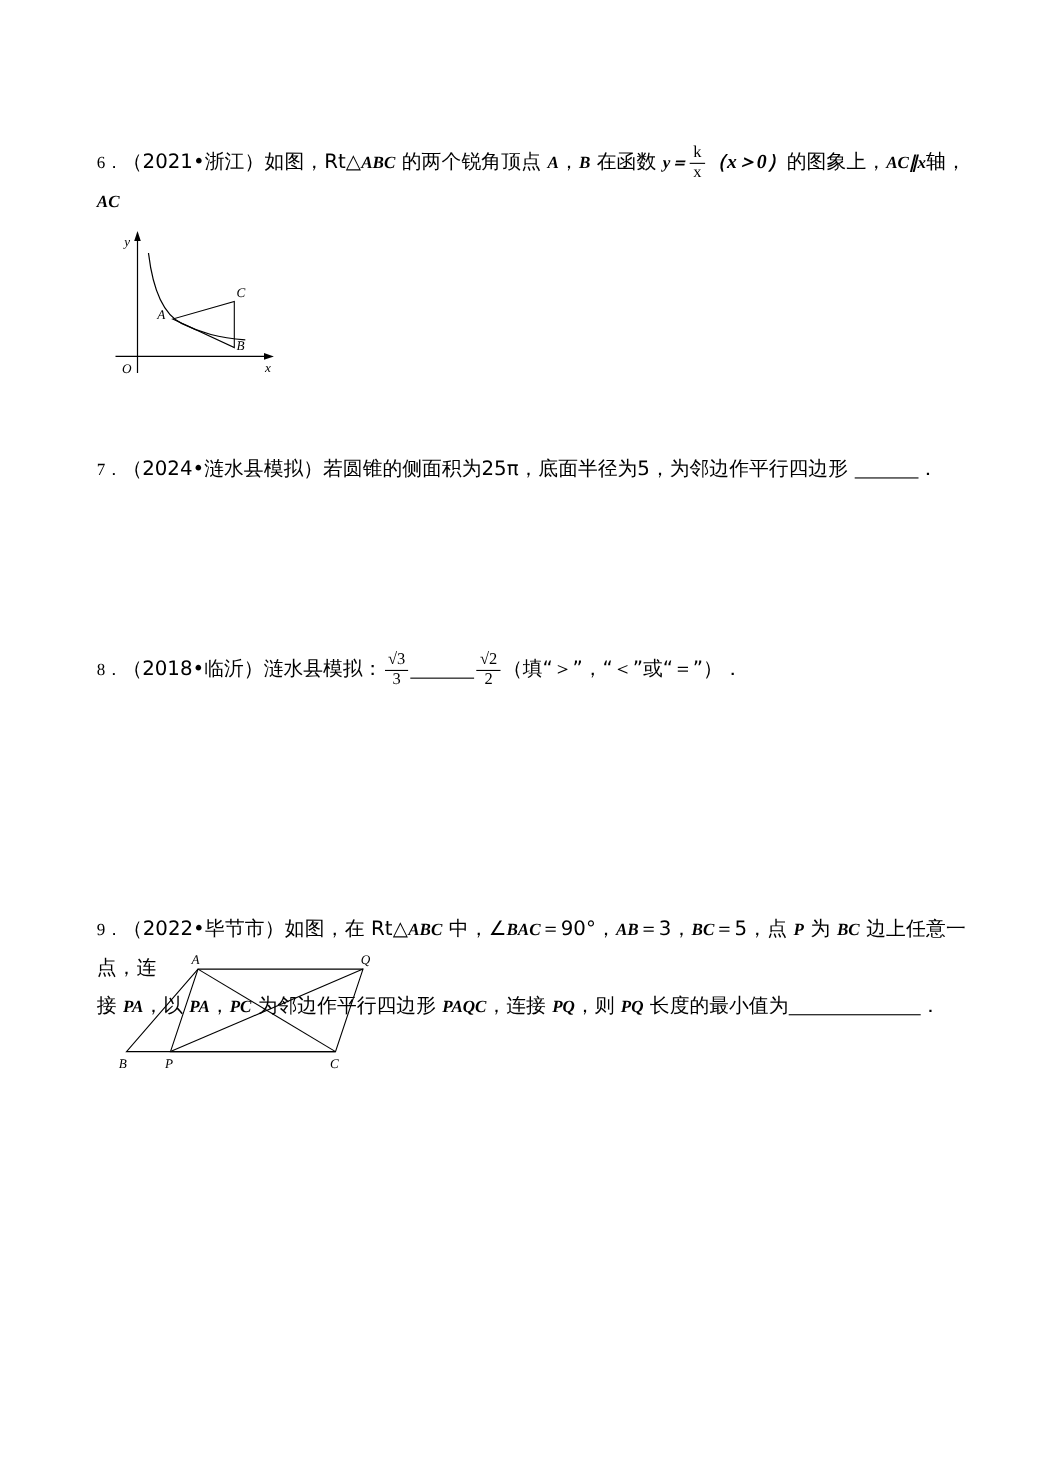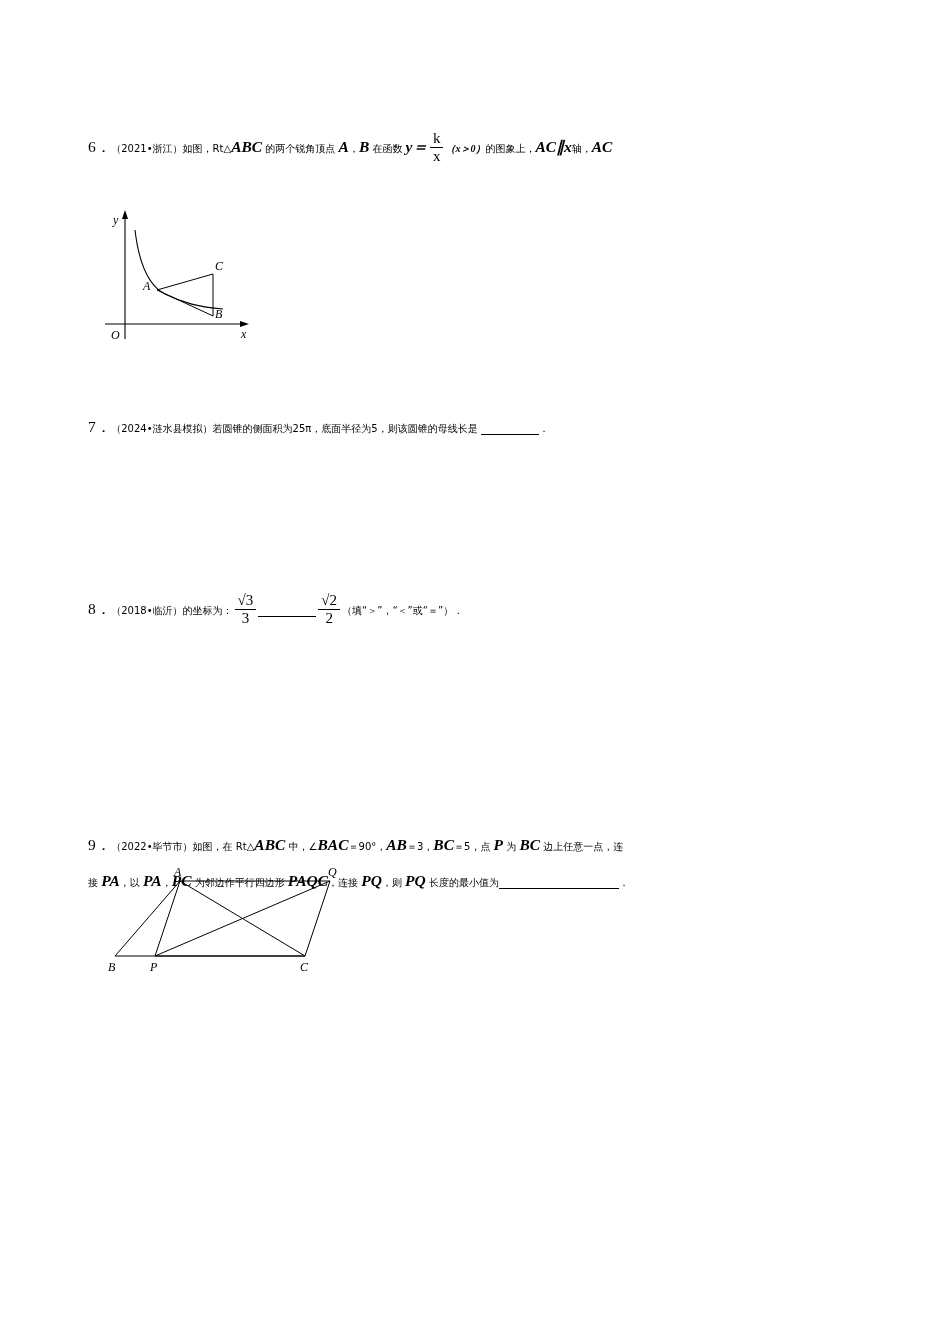--- a/index.html
+++ b/index.html
@@ -29,21 +29,21 @@
   .qline {
     font-size: 15.5px;
     line-height: 34px;
     text-align: justify;
   }
   .num {
     font-size: 15.5px;
   }
   .cn {
     font-family: "DejaVu Sans", sans-serif;
-    font-size: 10px;
+    font-size: 18px;
   }
   .it {
     font-style: italic;
     font-family: "Liberation Serif", serif;
     font-weight: bold;
   }
   .math {
     font-family: "Liberation Serif", serif;
   }
   .frac {
@@ -118,27 +118,27 @@
       <text x="146" y="132" font-family="Liberation Serif, serif" font-style="italic" font-size="12">x</text>
       <text x="16" y="133" font-family="Liberation Serif, serif" font-style="italic" font-size="12">O</text>
       <text x="48" y="84" font-family="Liberation Serif, serif" font-style="italic" font-size="12">A</text>
       <text x="120" y="112" font-family="Liberation Serif, serif" font-style="italic" font-size="12">B</text>
       <text x="120" y="64" font-family="Liberation Serif, serif" font-style="italic" font-size="12">C</text>
     </svg>
   </div>
 
   <div class="q" style="top:410px;">
     <div class="qline">
-      <span class="num">7．</span><span class="cn">（2024•涟水县模拟）</span><span class="cn">若圆锥的侧面积为25π，底面半径为5，则该圆锥的母线长是 </span><span class="blank-s"></span><span class="cn">．</span>
+      <span class="num">7．</span><span class="cn">（2024•涟水县模拟）</span><span class="cn">若圆锥的侧面积为25π，底面半径为5，为邻边作平行四边形 </span><span class="blank-s"></span><span class="cn">．</span>
     </div>
   </div>
 
   <div class="q" style="top:592px;">
     <div class="qline">
-      <span class="num">8．</span><span class="cn">（2018•临沂）</span><span class="cn">的坐标为：</span><span class="frac big"><span class="top">√3</span><span class="bot">3</span></span><span class="blank-s"></span><span class="frac big"><span class="top">√2</span><span class="bot">2</span></span><span class="cn">（填“＞”，“＜”或“＝”）．</span>
+      <span class="num">8．</span><span class="cn">（2018•临沂）</span><span class="cn">涟水县模拟：</span><span class="frac big"><span class="top">√3</span><span class="bot">3</span></span><span class="blank-s"></span><span class="frac big"><span class="top">√2</span><span class="bot">2</span></span><span class="cn">（填“＞”，“＜”或“＝”）．</span>
     </div>
   </div>
 
   <div class="q" style="top:828px;">
     <div class="qline">
       <span class="num">9．</span><span class="cn">（2022•毕节市）</span><span class="cn">如图，在 Rt△</span><span class="it">ABC</span><span class="cn"> 中，∠</span><span class="it">BAC</span><span class="cn">＝90°，</span><span class="it">AB</span><span class="cn">＝3，</span><span class="it">BC</span><span class="cn">＝5，点 </span><span class="it">P</span><span class="cn"> 为 </span><span class="it">BC</span><span class="cn"> 边上任意一点，连</span>
     </div>
     <div class="qline">
       <span class="cn">接 </span><span class="it">PA</span><span class="cn">，以 </span><span class="it">PA</span><span class="cn">，</span><span class="it">PC</span><span class="cn"> 为邻边作平行四边形 </span><span class="it">PAQC</span><span class="cn">，连接 </span><span class="it">PQ</span><span class="cn">，则 </span><span class="it">PQ</span><span class="cn"> 长度的最小值为</span><span class="blank-l"></span><span class="cn">．</span>
     </div>

